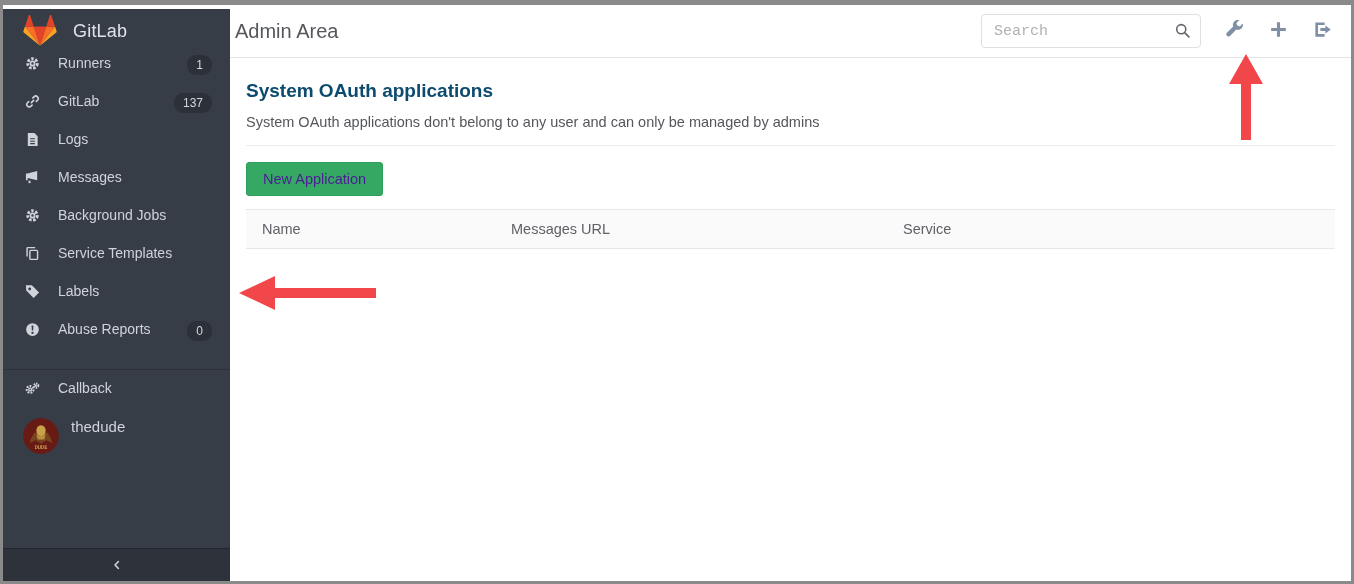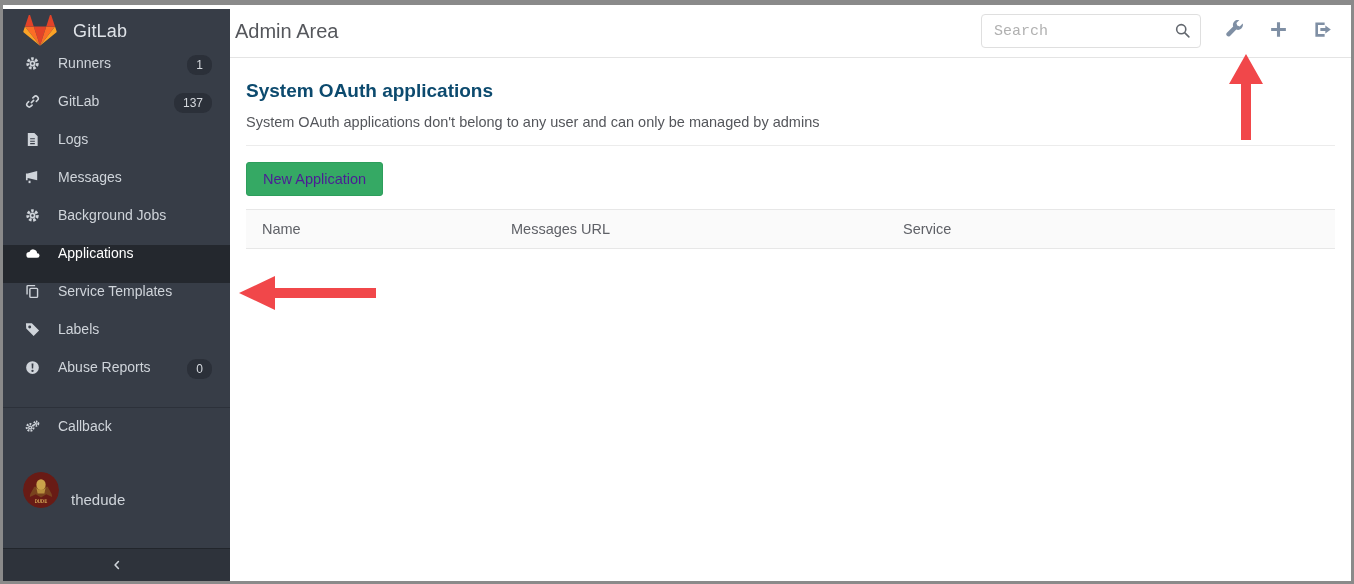--- a/index.html
+++ b/index.html
@@ -26,21 +26,21 @@
   }
   .s-item.active { background:#24282e; color:#ffffff; }
   .s-icon { width:16px; height:16px; margin-right:17px; flex:0 0 16px; display:flex; align-items:center; }
   .s-icon svg { width:15px; height:15px; }
   .s-label { flex:1; white-space:nowrap; }
   .s-badge {
     background:#2b3039; color:#d5d9de; font-size:12px; line-height:1;
     padding:4px 9px; border-radius:9px;
   }
   .sb-divider { border-top:1px solid #2c313a; margin:10px 0; }
-  .sb-user { height:52px; display:flex; align-items:flex-end; padding:0 18px 0 20px; cursor:pointer; }
+  .sb-user { height:52px; display:flex; align-items:flex-start; padding:0 18px 0 20px; cursor:pointer; }
   .sb-avatar { width:36px; height:36px; border-radius:50%; overflow:hidden; margin-right:12px; flex:0 0 36px; }
   .sb-avatar svg { display:block; }
   .sb-username { font-size:15px; color:#cfd4da; }
   .sb-collapse {
     position:absolute; left:0; right:0; bottom:0; height:33px;
     background:#2e333b; border-top:1px solid #22262c;
     display:flex; align-items:center; justify-content:center; cursor:pointer; color:#cfd4da;
   }
   .sb-collapse svg { width:14px; height:14px; }
   
@@ -151,28 +151,20 @@
         <div class="s-item">
           <span class="s-icon">
             <svg viewBox="0 0 16 16">
               <g fill="none" stroke="currentColor">
                 <circle cx="8" cy="8" r="5.1" stroke-width="3" stroke-dasharray="2.7 1.7"></circle>
                 <circle cx="8" cy="8" r="2.2" stroke-width="1.8"></circle>
               </g>
             </svg>
           </span>
           <span class="s-label">Background Jobs</span>
-        </div>
-        <div class="s-item active">
-          <span class="s-icon">
-            <svg viewBox="0 0 16 16" fill="currentColor">
-              <path d="M4.5 12.6a3.05 3.05 0 0 1 0-6.1h.2a4.2 4.2 0 0 1 8.2 1.1h.1a2.5 2.5 0 0 1 0 5z"></path>
-            </svg>
-          </span>
-          <span class="s-label">Applications</span>
         </div>
         <div class="s-item">
           <span class="s-icon">
             <svg viewBox="0 0 16 16" fill="none" stroke="currentColor" stroke-width="1.5">
               <rect x="5.2" y="4.7" width="8.2" height="9.6" rx="1"></rect>
               <path d="M10.8 1.7H3.2a1 1 0 0 0-1 1v8.5"></path>
             </svg>
           </span>
           <span class="s-label">Service Templates</span>
         </div>

